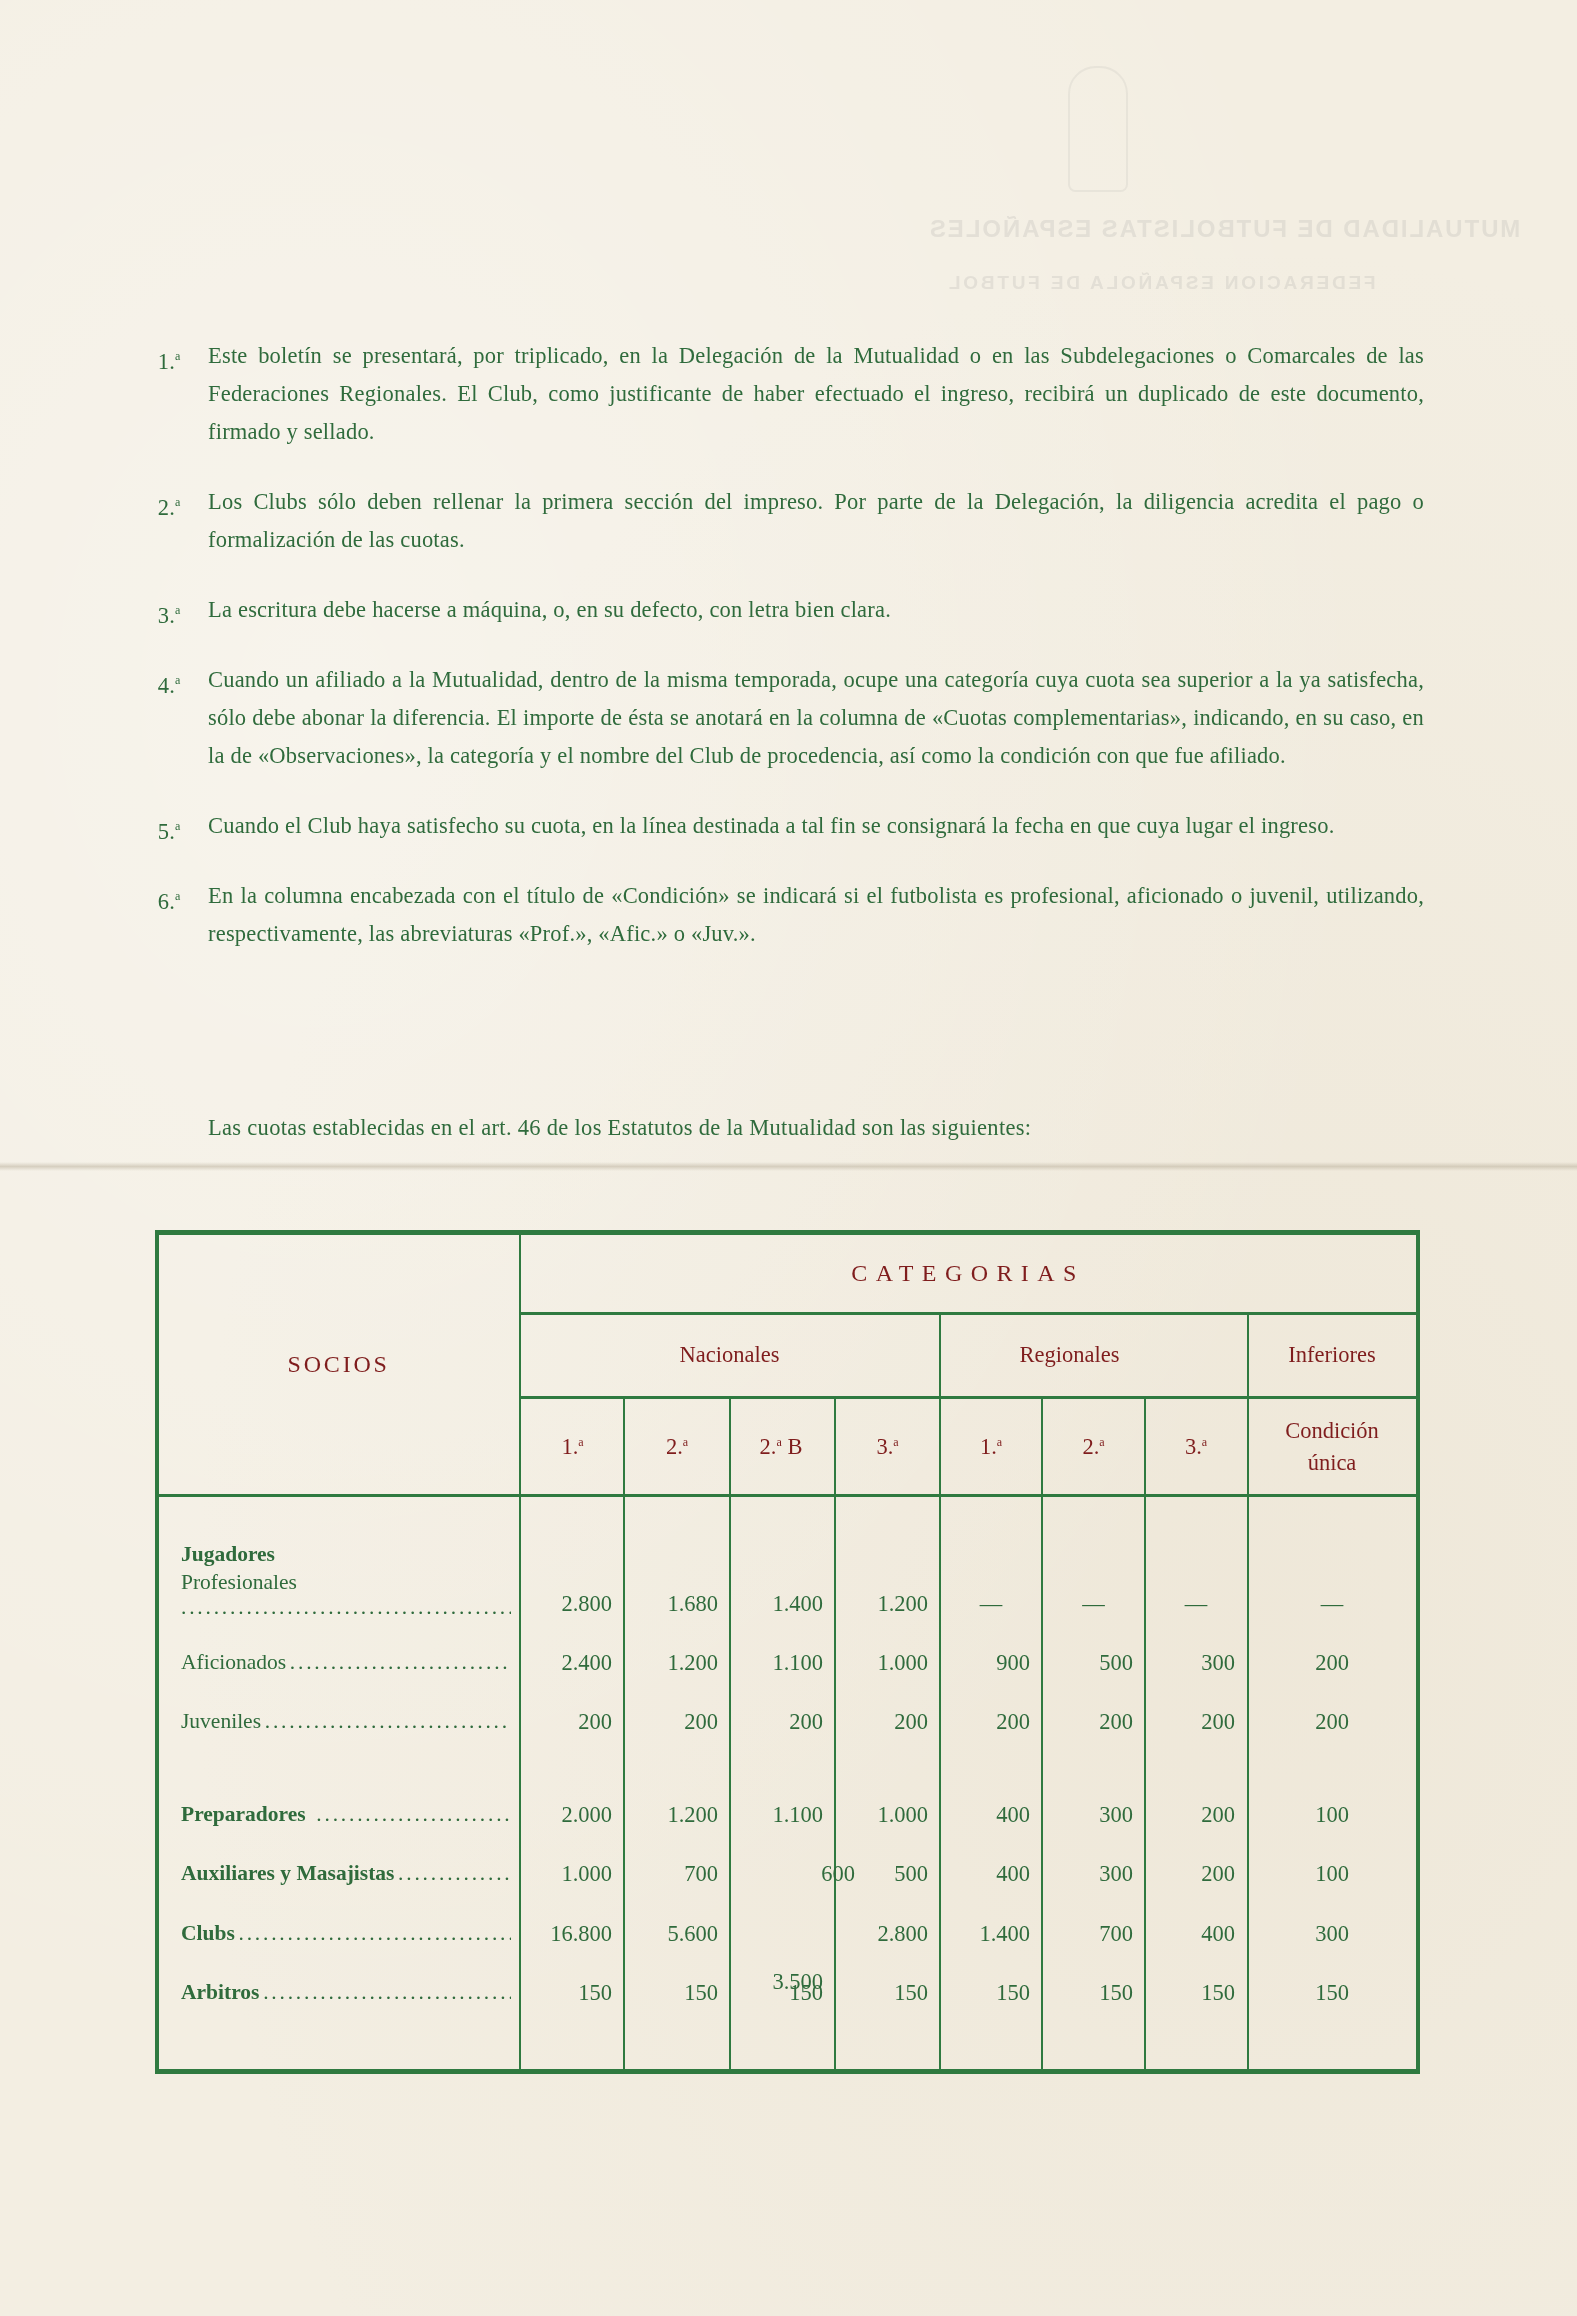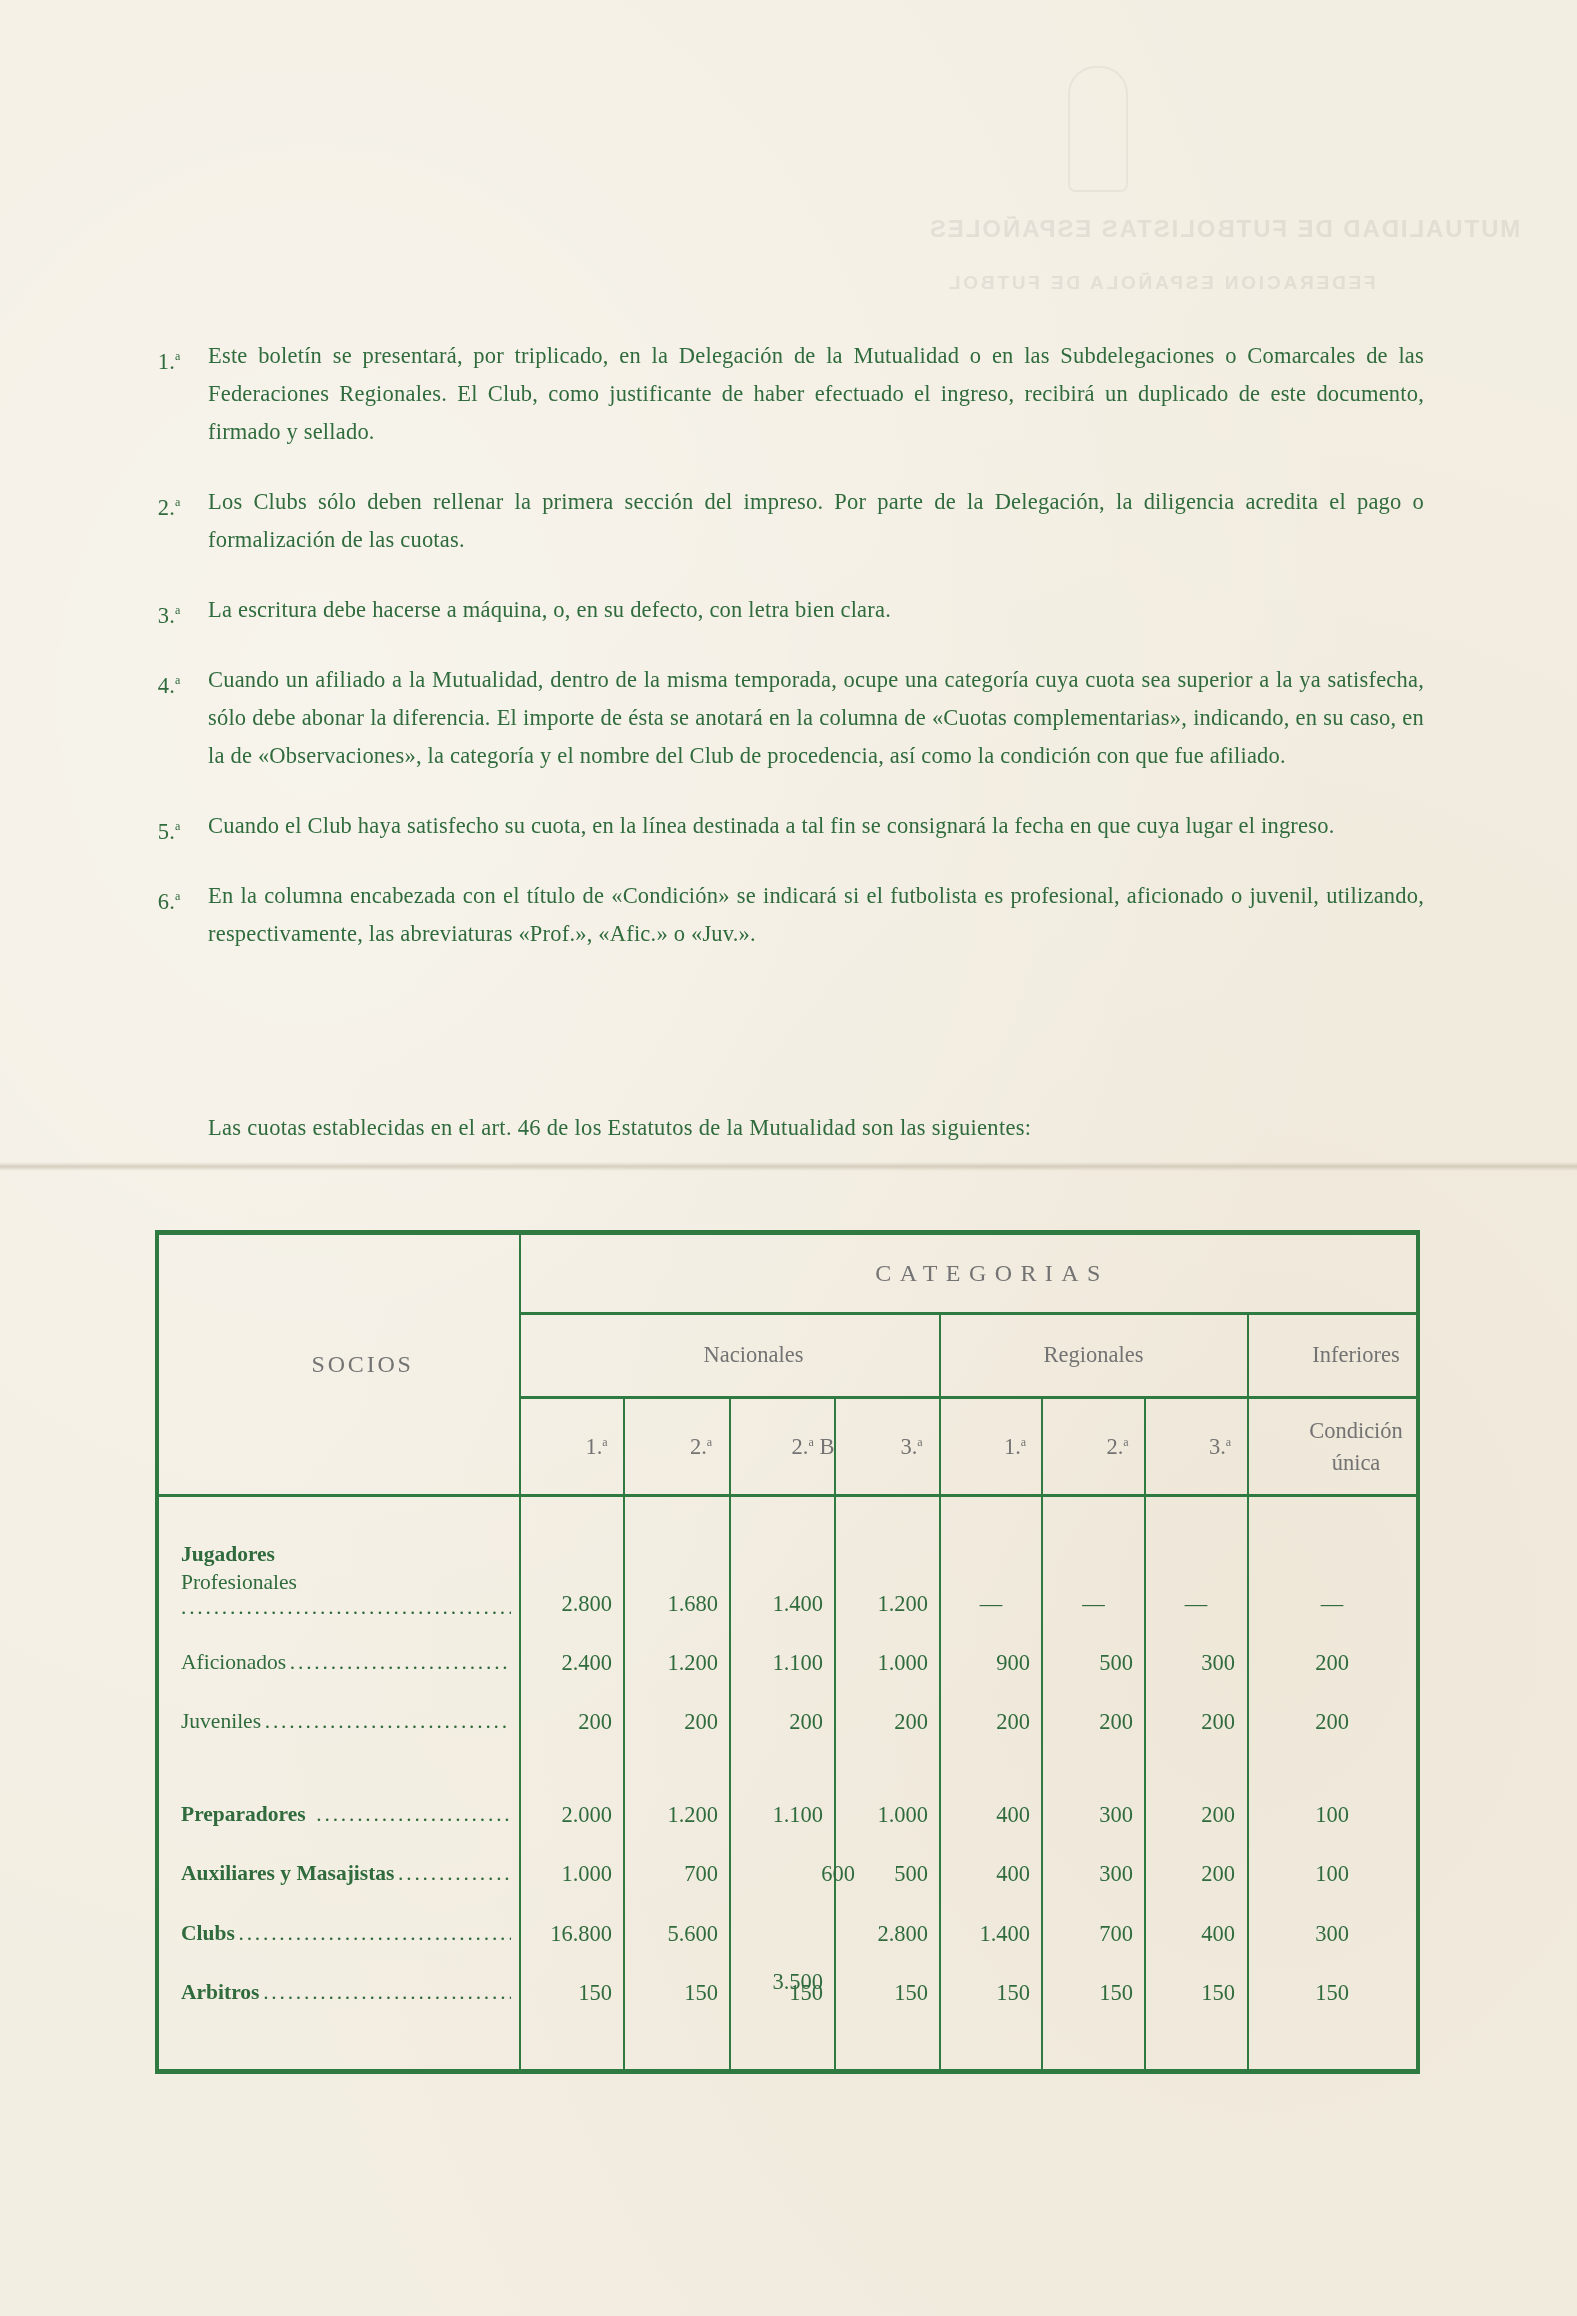--- a/index.html
+++ b/index.html
@@ -87,22 +87,21 @@
     height: 843px;
   }
   .line { position: absolute; background: #2f7a40; }
   .cell {
     position: absolute;
     display: flex;
     align-items: center;
     justify-content: center;
     text-align: center;
     font-size: 22.5px;
-    color: #737373;
-    margin-left: 24px;
+    color: #7f1d1d;
   }
   .spaced { letter-spacing: 8.4px; font-size: 24px; }
   .spaced2 { letter-spacing: 2.8px; font-size: 24px; }
   .rowlabel {
     position: absolute;
     left: 26px;
     width: 330px;
     font-size: 21.5px;
     white-space: nowrap;
     overflow: hidden;
@@ -196,21 +195,21 @@
   <div class="cell" style="left:762px;top:84px;width:305px;height:82px;">Regionales</div>
   <div class="cell" style="left:1093px;top:84px;width:168px;height:82px;">Inferiores</div>
 
   <div id="col-headers">
       <div class="cell" style="left: 367px; top: 169px; width: 101px; height: 96px;">
         <span>1.<span class="sup">a</span></span>
       </div>
       <div class="cell" style="left: 470px; top: 169px; width: 104px; height: 96px;">
         <span>2.<span class="sup">a</span></span>
       </div>
-      <div class="cell" style="left: 576px; top: 169px; width: 100px; height: 96px; padding-left: 8px;">
+      <div class="cell" style="left: 576px; top: 169px; width: 100px; height: 96px;">
         <span>2.<span class="sup">a</span> B</span>
       </div>
       <div class="cell" style="left: 681px; top: 169px; width: 103px; height: 96px;">
         <span>3.<span class="sup">a</span></span>
       </div>
       <div class="cell" style="left: 786px; top: 169px; width: 100px; height: 96px;">
         <span>1.<span class="sup">a</span></span>
       </div>
       <div class="cell" style="left: 888px; top: 169px; width: 101px; height: 96px;">
         <span>2.<span class="sup">a</span></span>

